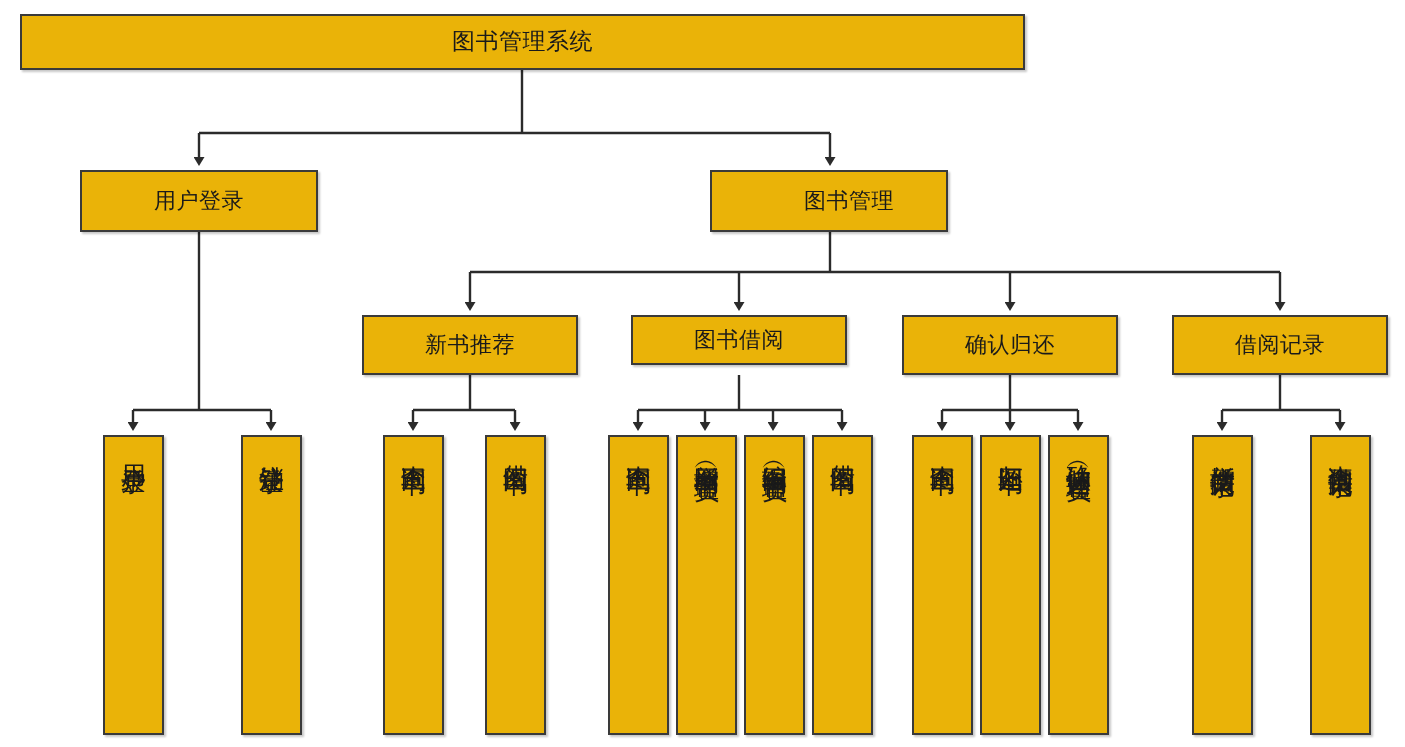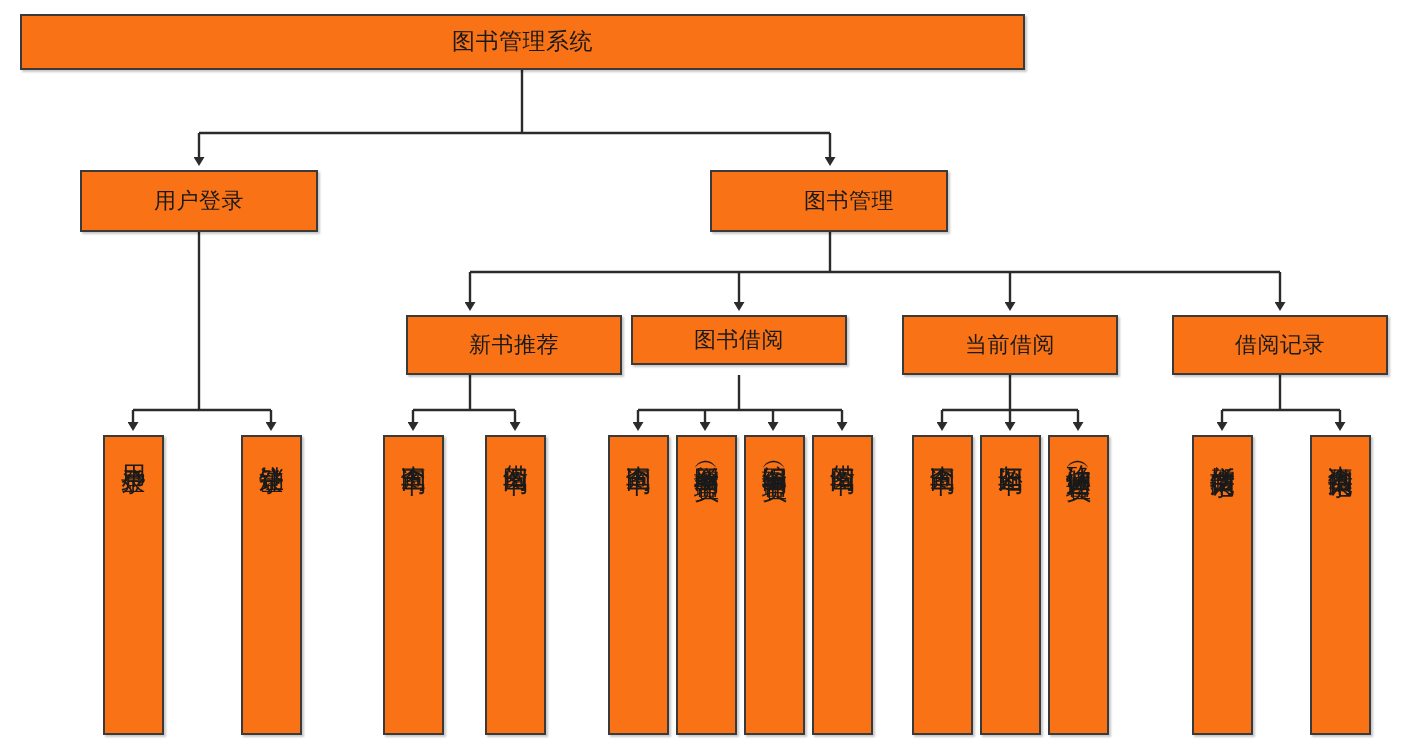--- a/index.html
+++ b/index.html
@@ -10,21 +10,21 @@
     font-family:"Liberation Sans","DejaVu Sans",sans-serif;
     overflow:hidden;
     position:relative;
   }
   #canvas{position:absolute;left:0;top:0;width:1405px;height:747px;}
   svg.edges{position:absolute;left:0;top:0;width:1405px;height:747px;pointer-events:none;}
 
   .node{
     position:absolute;
     box-sizing:border-box;
-    background:#f97316;
+    background:#eab308;
     border:2px solid #3a3a3a;
     box-shadow:2px 2px 2px rgba(0,0,0,0.22);
     display:flex;
     align-items:center;
     justify-content:center;
     color:#1a1a1a;
   }
   .node.h .label{
     font-size:22px;
     line-height:1.1;
@@ -117,28 +117,28 @@
     <span class="label">图书管理系统</span>
   </div>
 
   <div class="node h" style="left:80px;top:170px;width:238px;height:62px;">
     <span class="label">用户登录</span>
   </div>
   <div class="node h" style="left:710px;top:170px;width:238px;height:62px;padding-left:40px;">
     <span class="label">图书管理</span>
   </div>
 
-  <div class="node h" style="left:362px;top:315px;width:216px;height:60px;margin-left:44px;">
+  <div class="node h" style="left:362px;top:315px;width:216px;height:60px;">
     <span class="label">新书推荐</span>
   </div>
   <div class="node h" style="left:631px;top:315px;width:216px;height:50px;">
     <span class="label">图书借阅</span>
   </div>
   <div class="node h" style="left:902px;top:315px;width:216px;height:60px;">
-    <span class="label">当前借阅</span>
+    <span class="label">确认归还</span>
   </div>
   <div class="node h" style="left:1172px;top:315px;width:216px;height:60px;">
     <span class="label">借阅记录</span>
   </div>
 
   <div class="node v" style="left:103px;top:435px;width:61px;height:300px;">
     <span class="label">用户登录</span>
   </div>
   <div class="node v" style="left:241px;top:435px;width:61px;height:300px;">
     <span class="label">注销登录</span>

